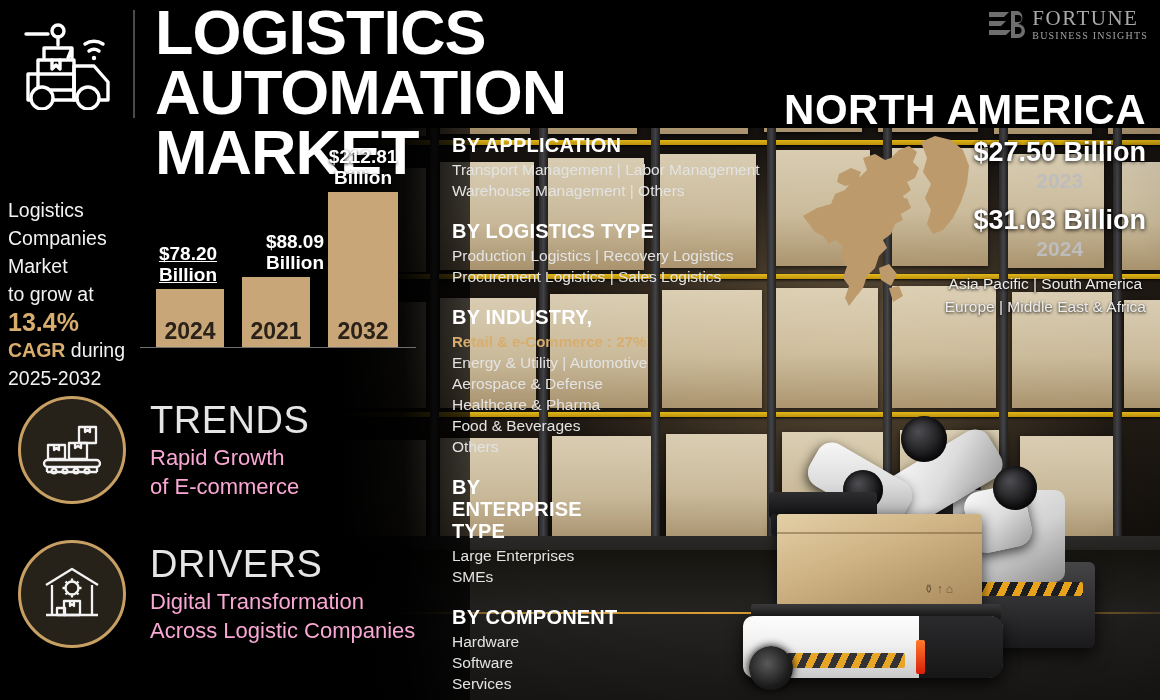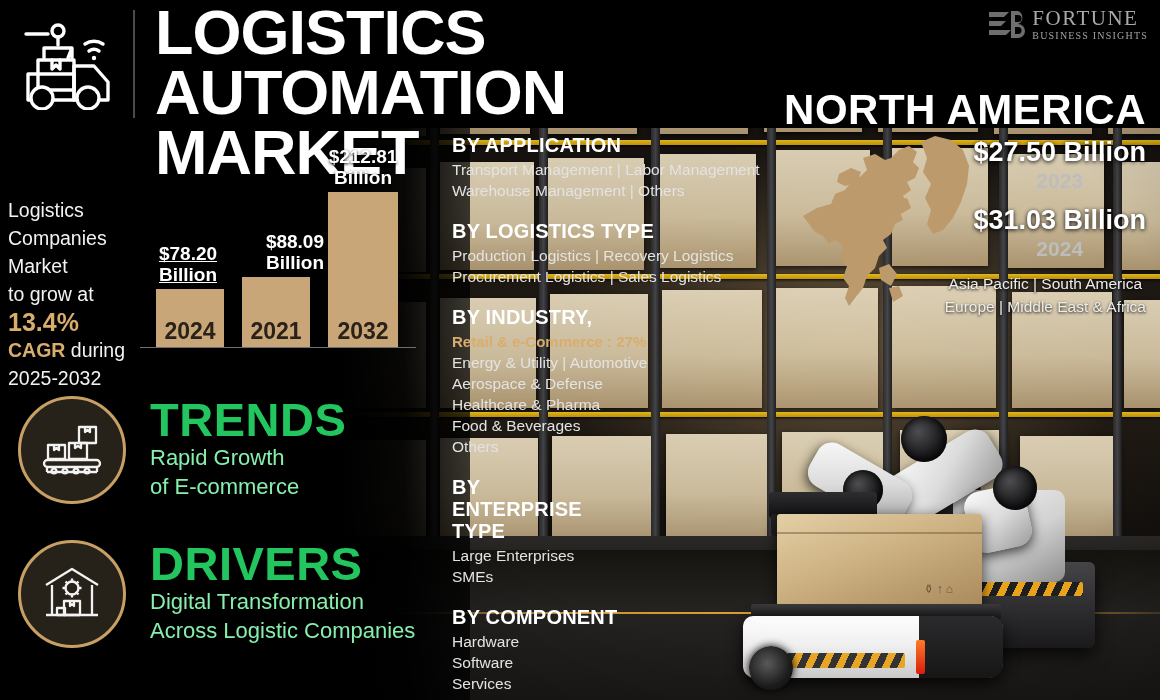--- a/index.html
+++ b/index.html
@@ -110,22 +110,22 @@
   .axis{position:absolute;left:-6px;bottom:7px;width:276px;height:1.5px;background:#6e6e6e;}
 
   
   .circle-row{position:absolute;display:flex;align-items:center;}
   .circle{
     position:relative;width:102px;height:102px;border-radius:50%;
     border:3px solid #c9a063;background:#262219;
     display:flex;align-items:center;justify-content:center;flex:none;
   }
   .circle-txt{margin-left:24px;}
-  .circle-title{color:#22c55e;font-weight:bold;font-size:47px;line-height:40px;letter-spacing:.5px;}
-  .circle-desc{color:#86efac;font-size:22px;line-height:29px;margin-top:3px;}
+  .circle-title{color:#e5e5e5;font-weight:normal;font-size:38px;line-height:40px;letter-spacing:.5px;}
+  .circle-desc{color:#f9a8d4;font-size:22px;line-height:29px;margin-top:3px;}
 
   
   .segments{position:absolute;left:452px;top:134px;width:330px;}
   .seg-head{color:#fff;font-weight:bold;font-size:20px;line-height:22px;letter-spacing:.2px;}
   .seg-line{color:#e3e3e3;font-size:15.5px;line-height:21px;}
   .seg-hi{color:#d8ad6d;font-weight:bold;font-size:15px;line-height:21px;}
   .seg-block{margin-bottom:19px;}
   .seg-block .seg-head{margin-bottom:3px;}
 
   

